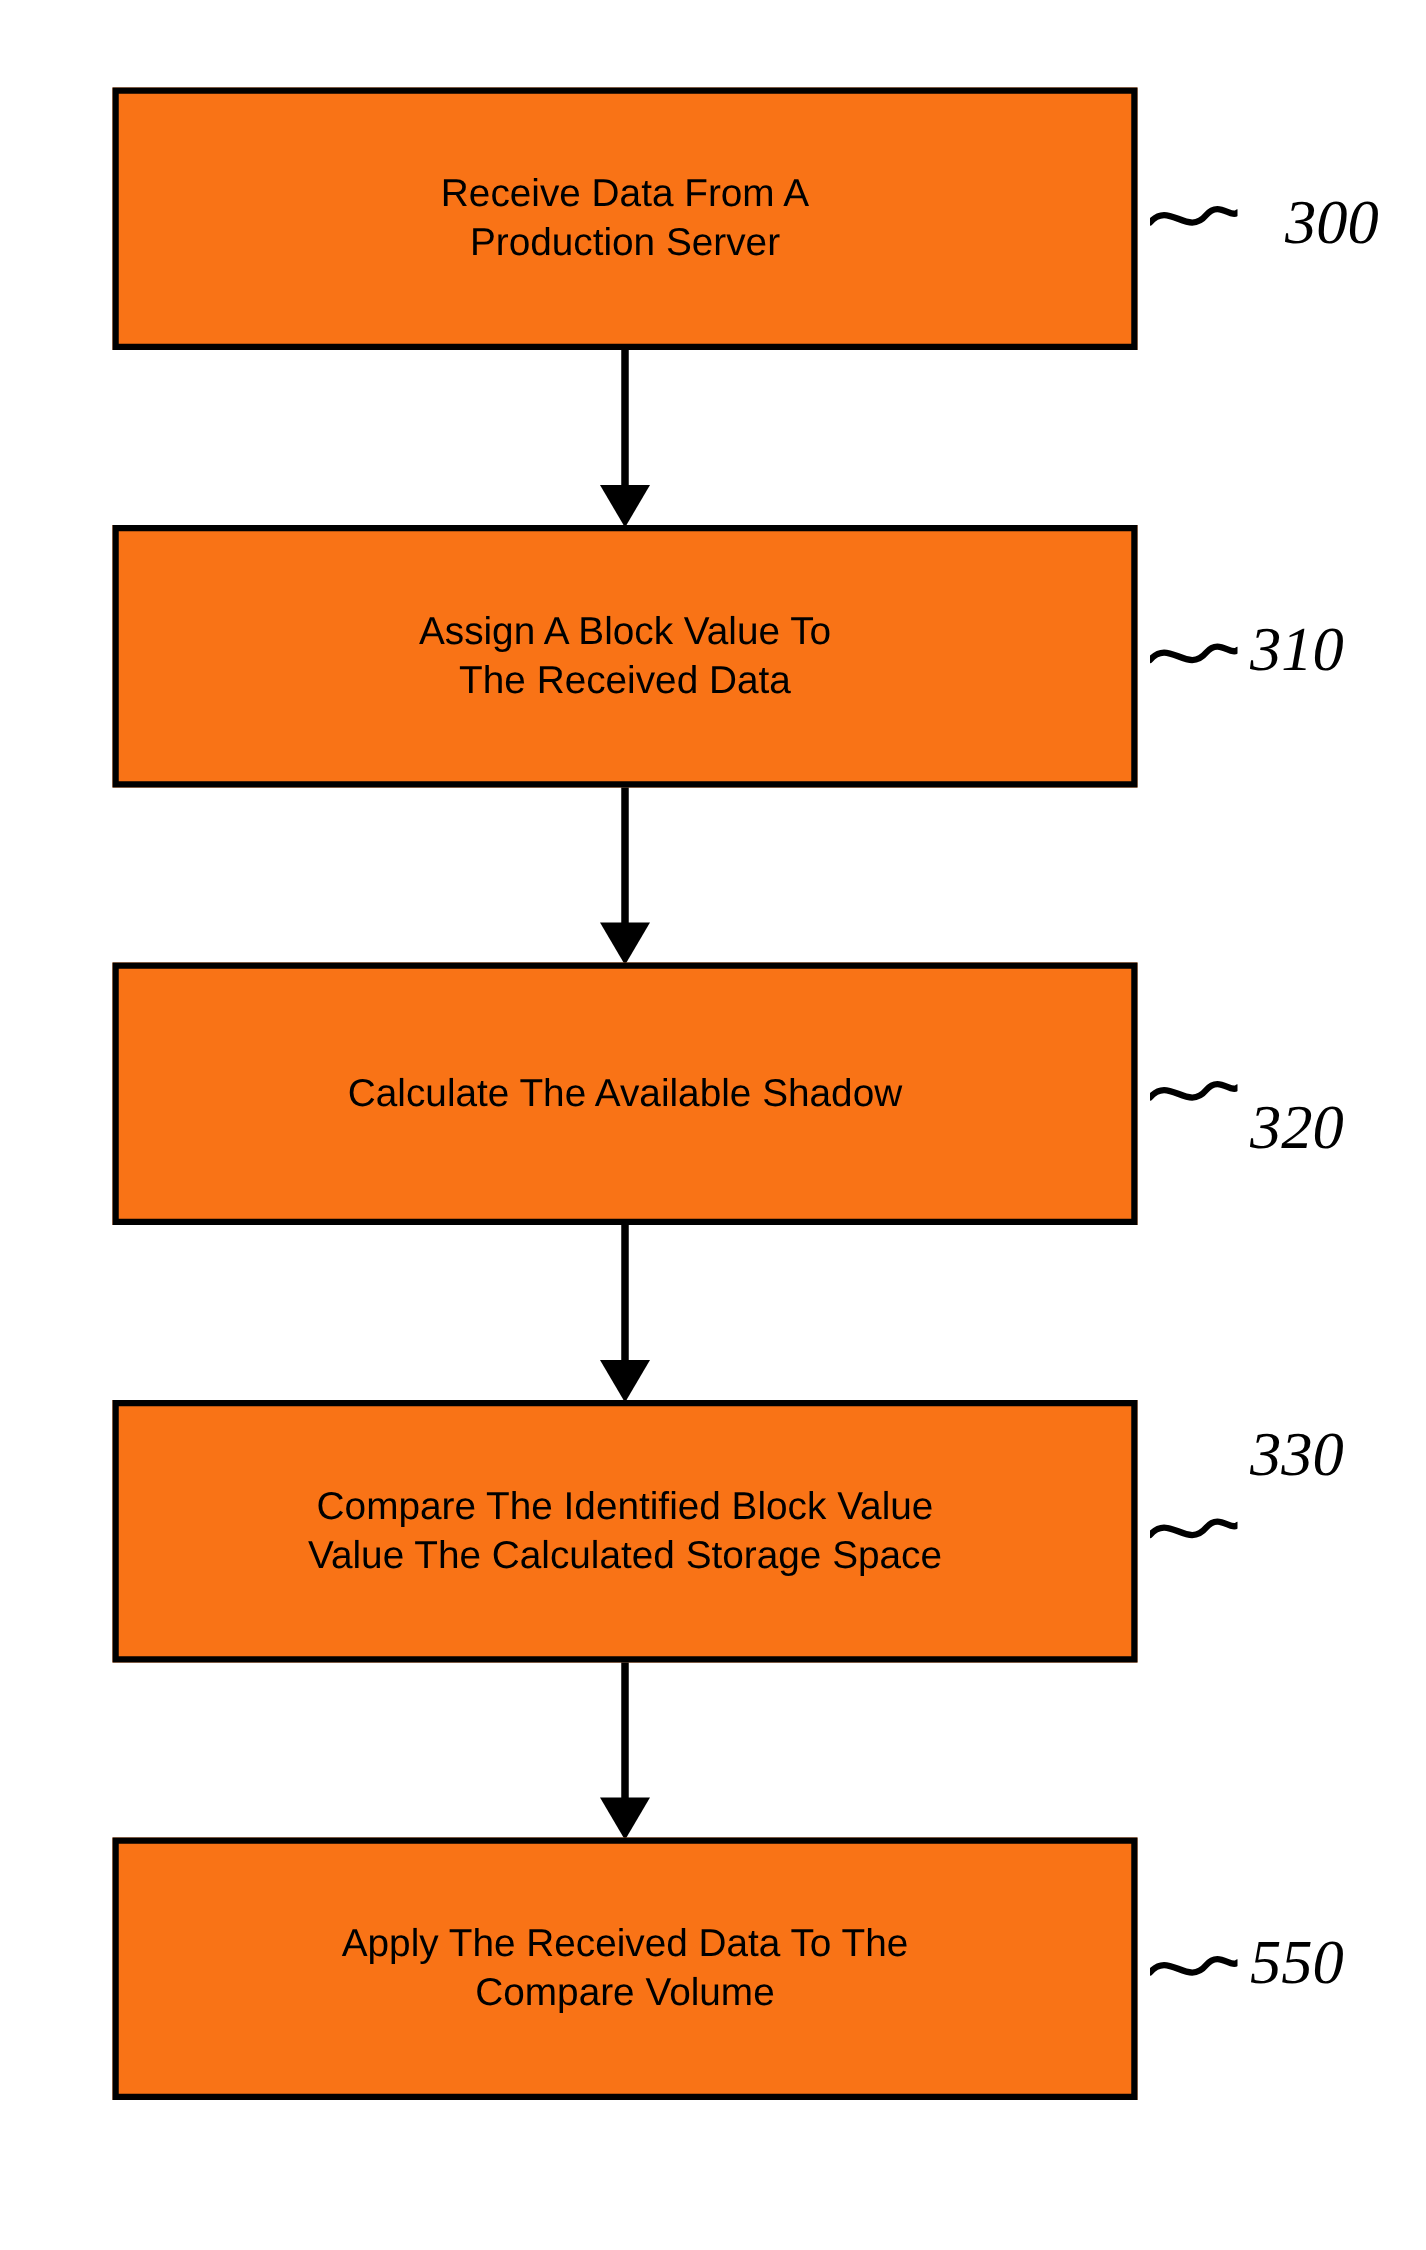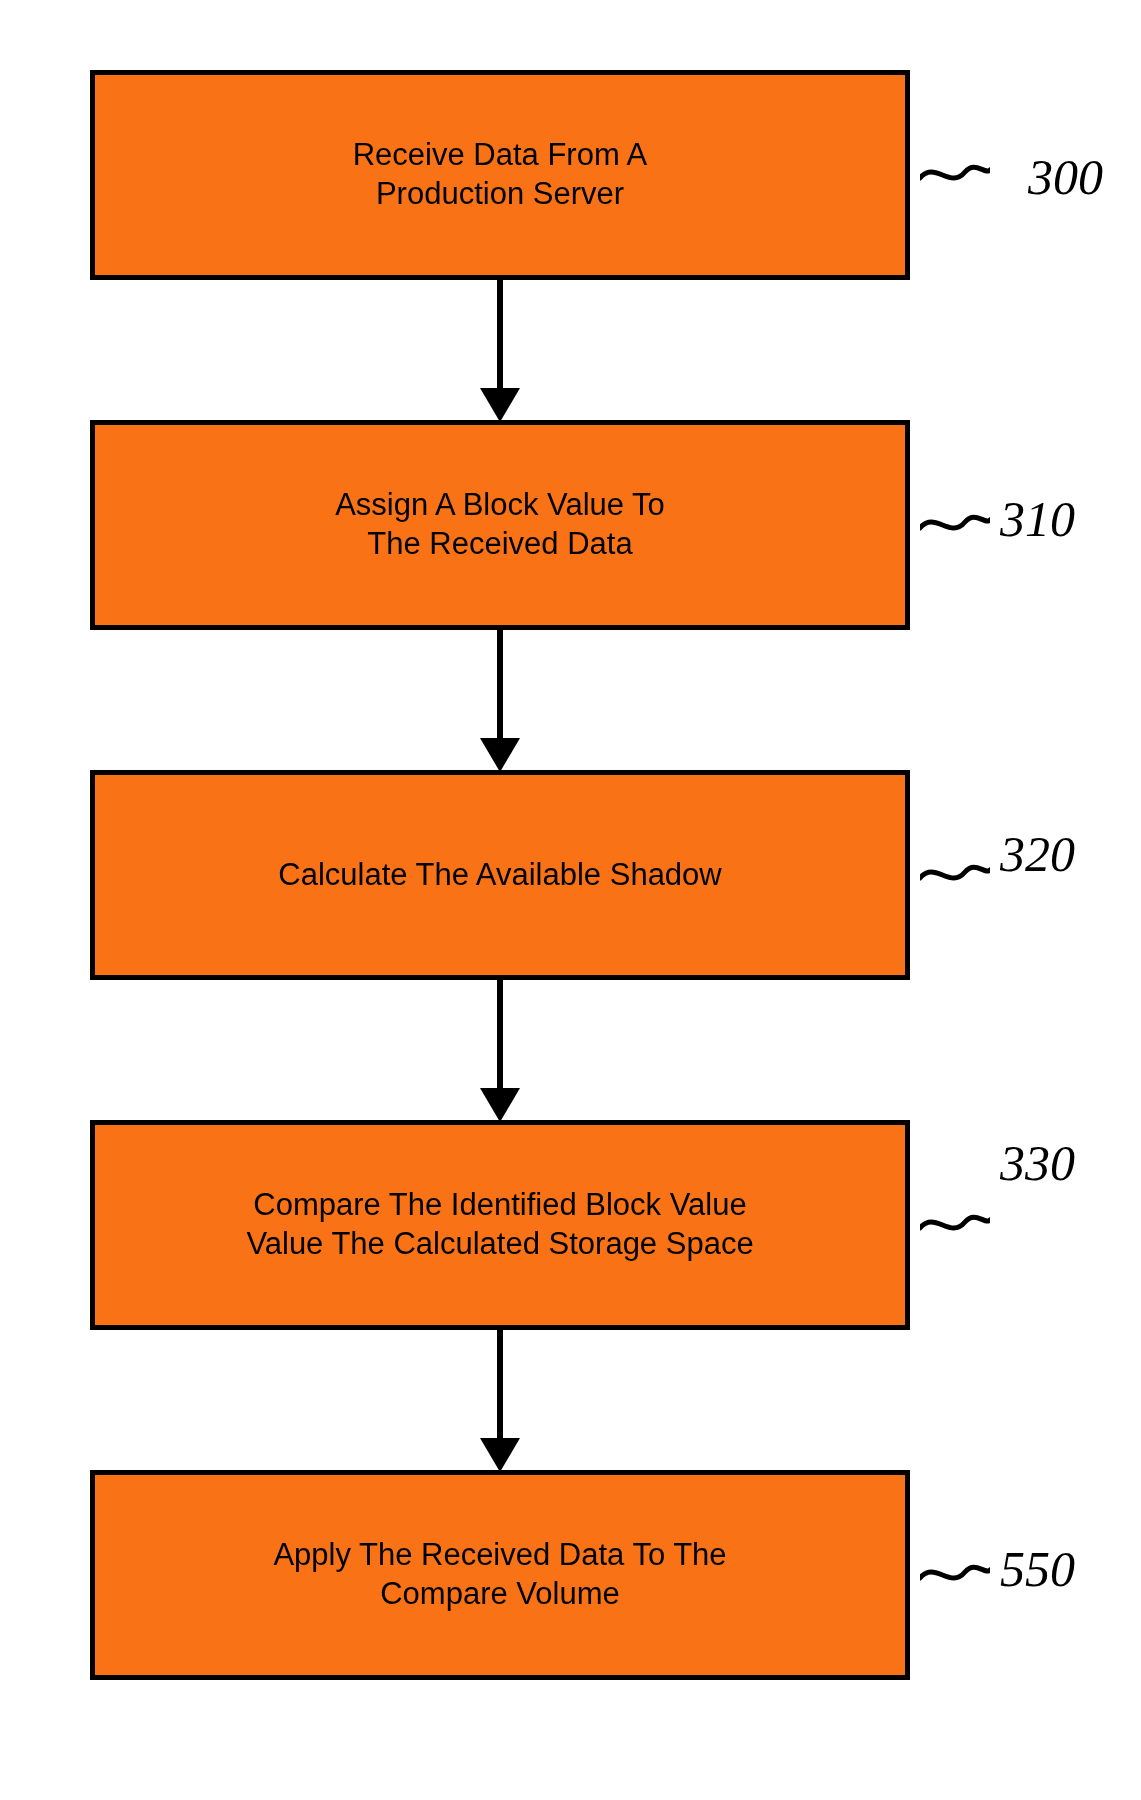--- a/index.html
+++ b/index.html
@@ -166,21 +166,21 @@
       <path d="M0 18 C 15 0, 30 30, 45 12 C 55 0, 65 15, 70 10" stroke="#000" stroke-width="5" fill="none" stroke-linecap="round"></path>
     </svg>
 </div>
 <div class="ref" style="left:1000px; top:490px;">310</div>
 
 <div class="squiggle" style="left:920px; top:860px;">
   <svg viewBox="0 0 70 30">
       <path d="M0 18 C 15 0, 30 30, 45 12 C 55 0, 65 15, 70 10" stroke="#000" stroke-width="5" fill="none" stroke-linecap="round"></path>
     </svg>
 </div>
-<div class="ref" style="left:1000px; top:825px;">320</div>
+<div class="ref" style="left:1000px; top:872px;">320</div>
 
 <div class="squiggle" style="left:920px; top:1210px;">
   <svg viewBox="0 0 70 30">
       <path d="M0 18 C 15 0, 30 30, 45 12 C 55 0, 65 15, 70 10" stroke="#000" stroke-width="5" fill="none" stroke-linecap="round"></path>
     </svg>
 </div>
 <div class="ref" style="left:1000px; top:1134px;">330</div>
 
 <div class="squiggle" style="left:920px; top:1560px;">
   <svg viewBox="0 0 70 30">

